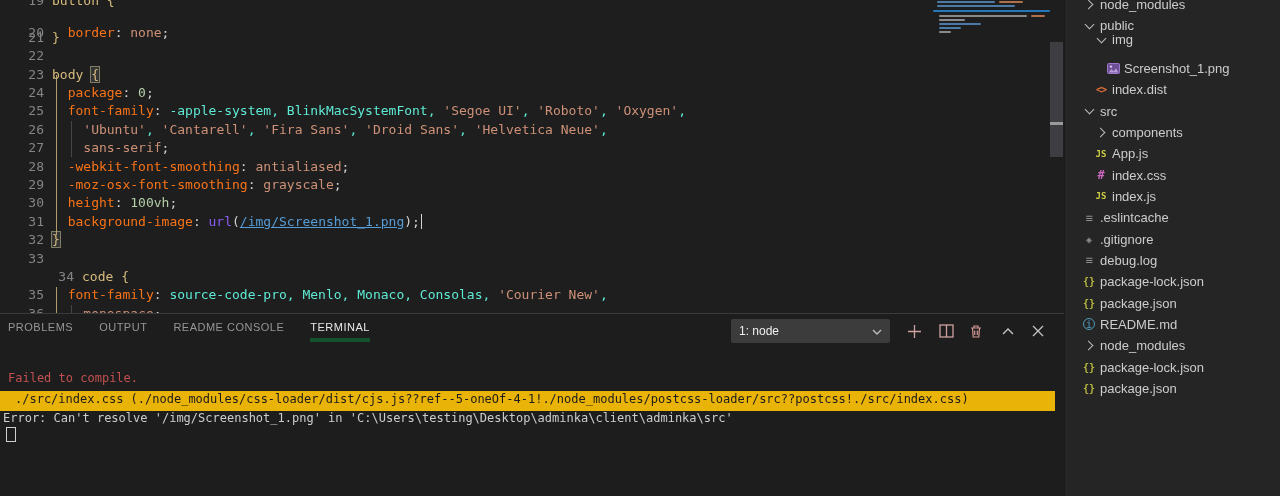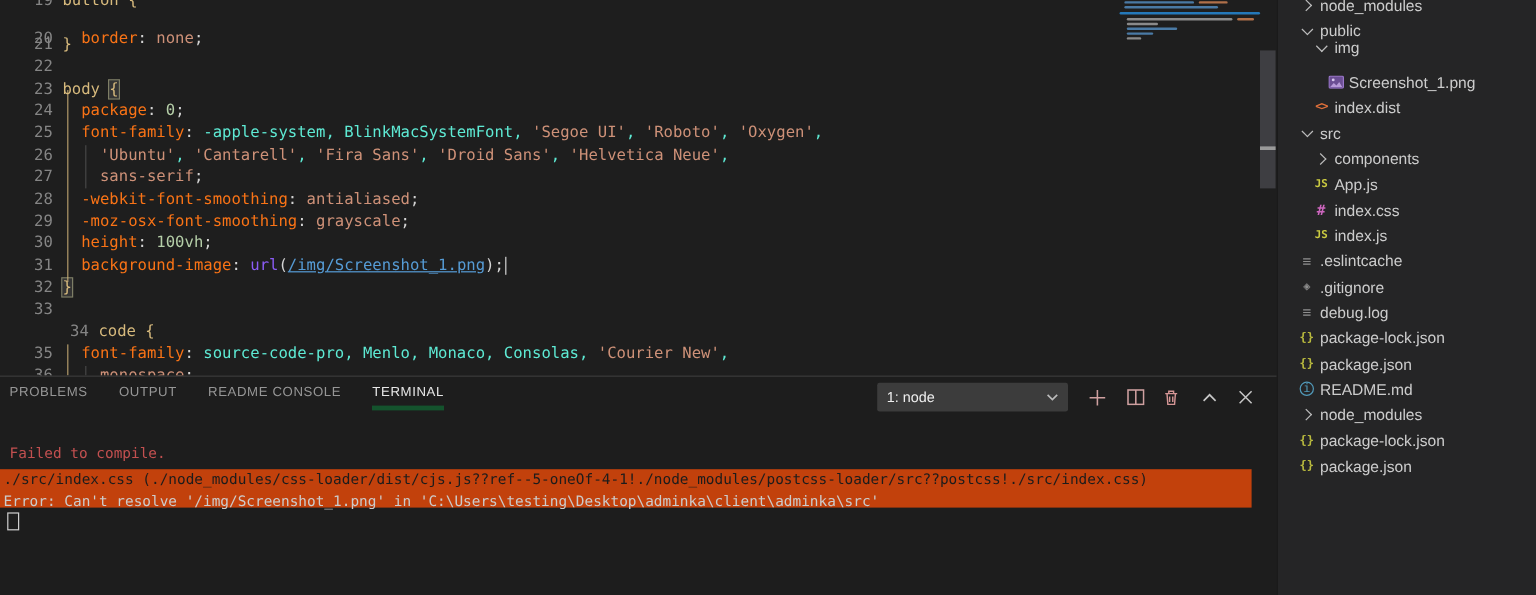--- a/index.html
+++ b/index.html
@@ -35,21 +35,21 @@
   .ptab{font-size:11px;letter-spacing:.5px;color:#969696;padding-bottom:5px;cursor:pointer;}
   .ptab.active{color:#e7e7e7;border-bottom:4px solid #14532d;}
   .dropdown{position:absolute;left:731px;top:5px;width:159px;height:24px;background:#3c3c3c;
             border-radius:2px;display:flex;align-items:center;justify-content:space-between;
             padding:0 8px;box-sizing:border-box;}
   .dropdown .lbl{font-size:12px;color:#eeeeee;}
   .paction{position:absolute;top:8px;width:18px;height:18px;display:flex;align-items:center;justify-content:center;}
   .term-line{position:absolute;font-family:"DejaVu Sans Mono","Liberation Mono",monospace;
              font-size:12px;line-height:16px;white-space:pre;}
   .fail{color:#c25050;}
-  .hl-row{left:0;width:1040px;height:32px;background:#c2410c;color:#1c1c1c;padding-left:3px;overflow:hidden;}
+  .hl-row{left:0;width:1040px;height:20px;background:#eab308;color:#1c1c1c;padding-left:15px;overflow:hidden;}
   .err-row{color:#cccccc;}
   .block-cursor{position:absolute;left:6px;width:8px;height:13px;border:1px solid #cfcfcf;}
 
   
   .sidebar{position:absolute;left:1064px;top:0;width:216px;height:496px;background:#252526;
            border-left:1px solid #1a1a1a;overflow:hidden;}
   .tree{position:absolute;left:0;top:-6px;width:100%;}
   .titem{position:absolute;left:0;width:100%;height:21px;display:flex;align-items:center;
          font-size:13px;color:#cccccc;cursor:pointer;box-sizing:border-box;}
   .slot{width:16px;min-width:16px;height:16px;display:flex;align-items:center;justify-content:center;margin-right:3px;}

